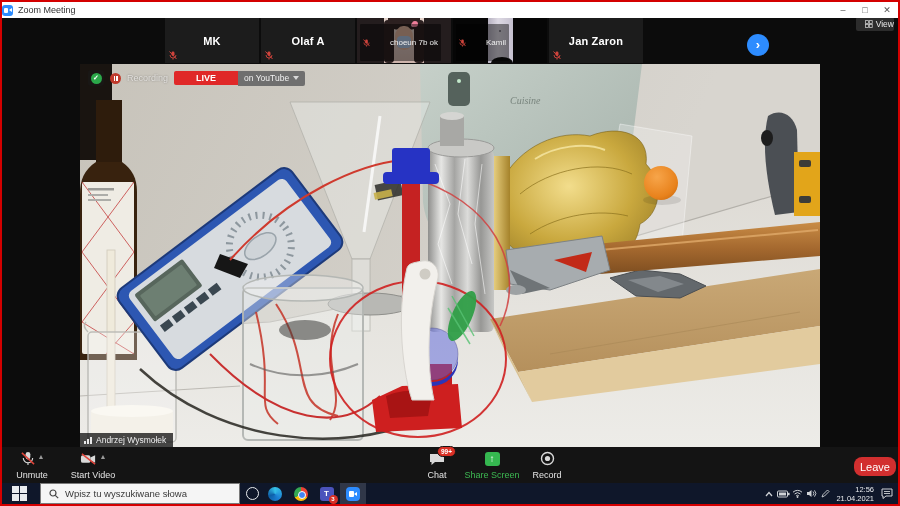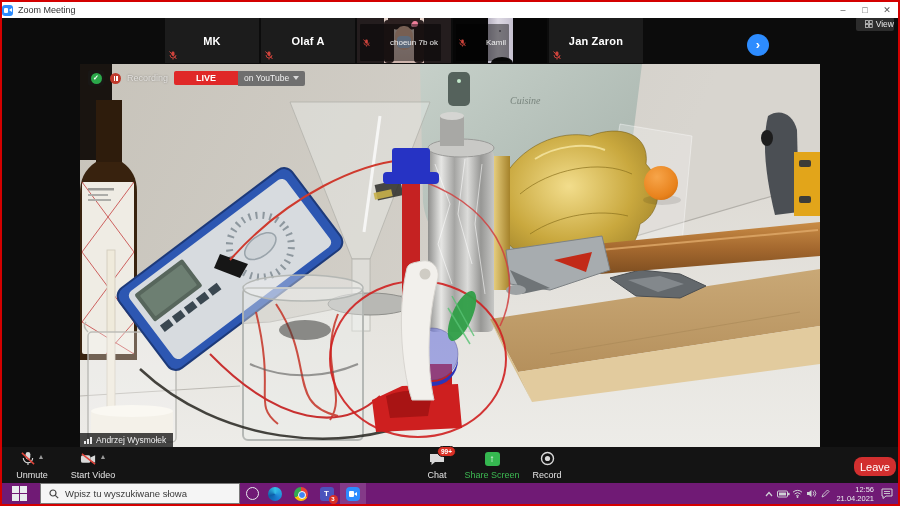--- a/index.html
+++ b/index.html
@@ -76,21 +76,21 @@
   .cnt{color:#e3e3e3;font-size:9px;}
   .chat-wrap{position:relative;}
   .chat-badge{position:absolute;left:8px;top:-5px;background:#d93025;color:#fff;font-size:6.5px;font-weight:bold;
       padding:1px 3px;border-radius:6px;border:1px solid #141414;}
   .share-ic{width:15px;height:14px;border-radius:3px;background:#35b750;color:#fff;display:flex;align-items:center;justify-content:center;font-size:10px;font-weight:bold;}
   .lbl-green{color:#3db852 !important;}
   .leave-btn{position:absolute;left:852px;top:10px;width:42px;height:19px;background:#d22f2f;border-radius:8px;
       color:#fff;font-size:11px;display:flex;align-items:center;justify-content:center;}
 
   
-  .taskbar{position:absolute;left:2px;right:2px;top:483px;height:21px;background:#701a75;z-index:6;display:block;}
+  .taskbar{position:absolute;left:2px;right:2px;top:483px;height:21px;background:#0f172a;z-index:6;display:block;}
   .start-btn{position:absolute;left:10px;top:3px;width:15px;height:15px;display:grid;grid-template-columns:7px 7px;grid-template-rows:7px 7px;gap:1px;}
   .start-btn b{background:#e8ebee;}
   .search-box{position:absolute;left:38px;top:0;width:200px;height:21px;background:#f5f5f5;border:1px solid #7a7a7a;
       display:flex;align-items:center;gap:6px;padding-left:8px;}
   .search-box span{color:#3a3a3a;font-size:9.5px;}
   .tb-ic{position:absolute;top:2px;width:17px;height:17px;display:flex;align-items:center;justify-content:center;}
   .cortana{width:13px;height:13px;border:1.5px solid #e8ebee;border-radius:50%;}
   .edge-ic{width:14px;height:14px;border-radius:50%;background:conic-gradient(#35c1e8,#1b7fd4 40%,#0d5fa8 70%,#35c1e8);}
   .chrome-ic{width:14px;height:14px;border-radius:50%;background:conic-gradient(#ea4335 0 33%,#fbbc05 33% 66%,#34a853 66% 100%);position:relative;}
   .chrome-ic::after{content:"";position:absolute;left:4px;top:4px;width:6px;height:6px;background:#4285f4;border:1px solid #fff;border-radius:50%;}

